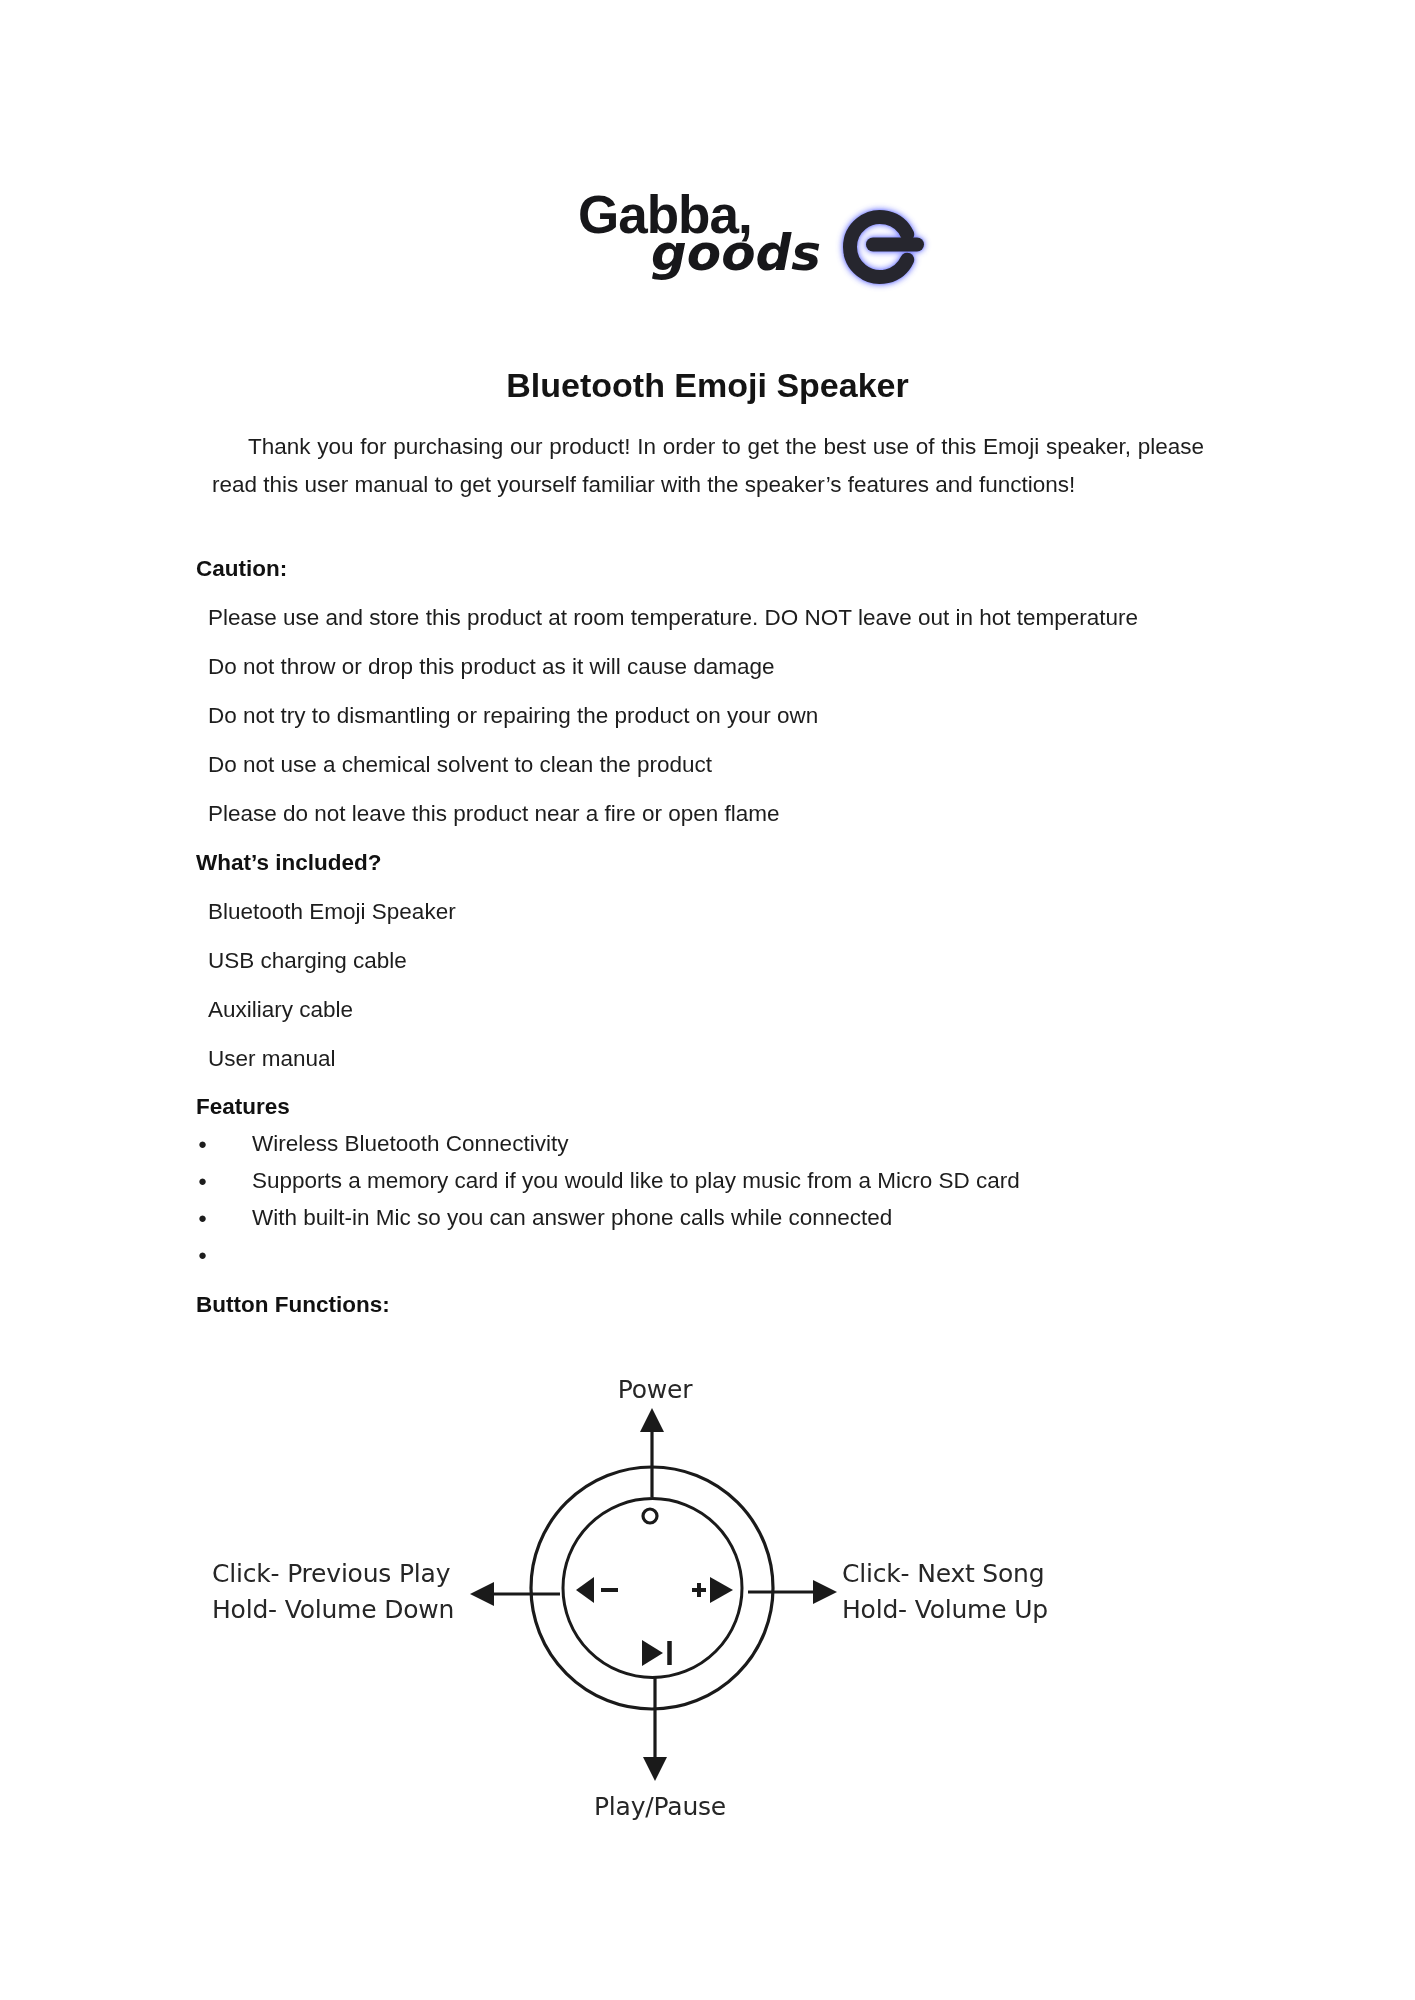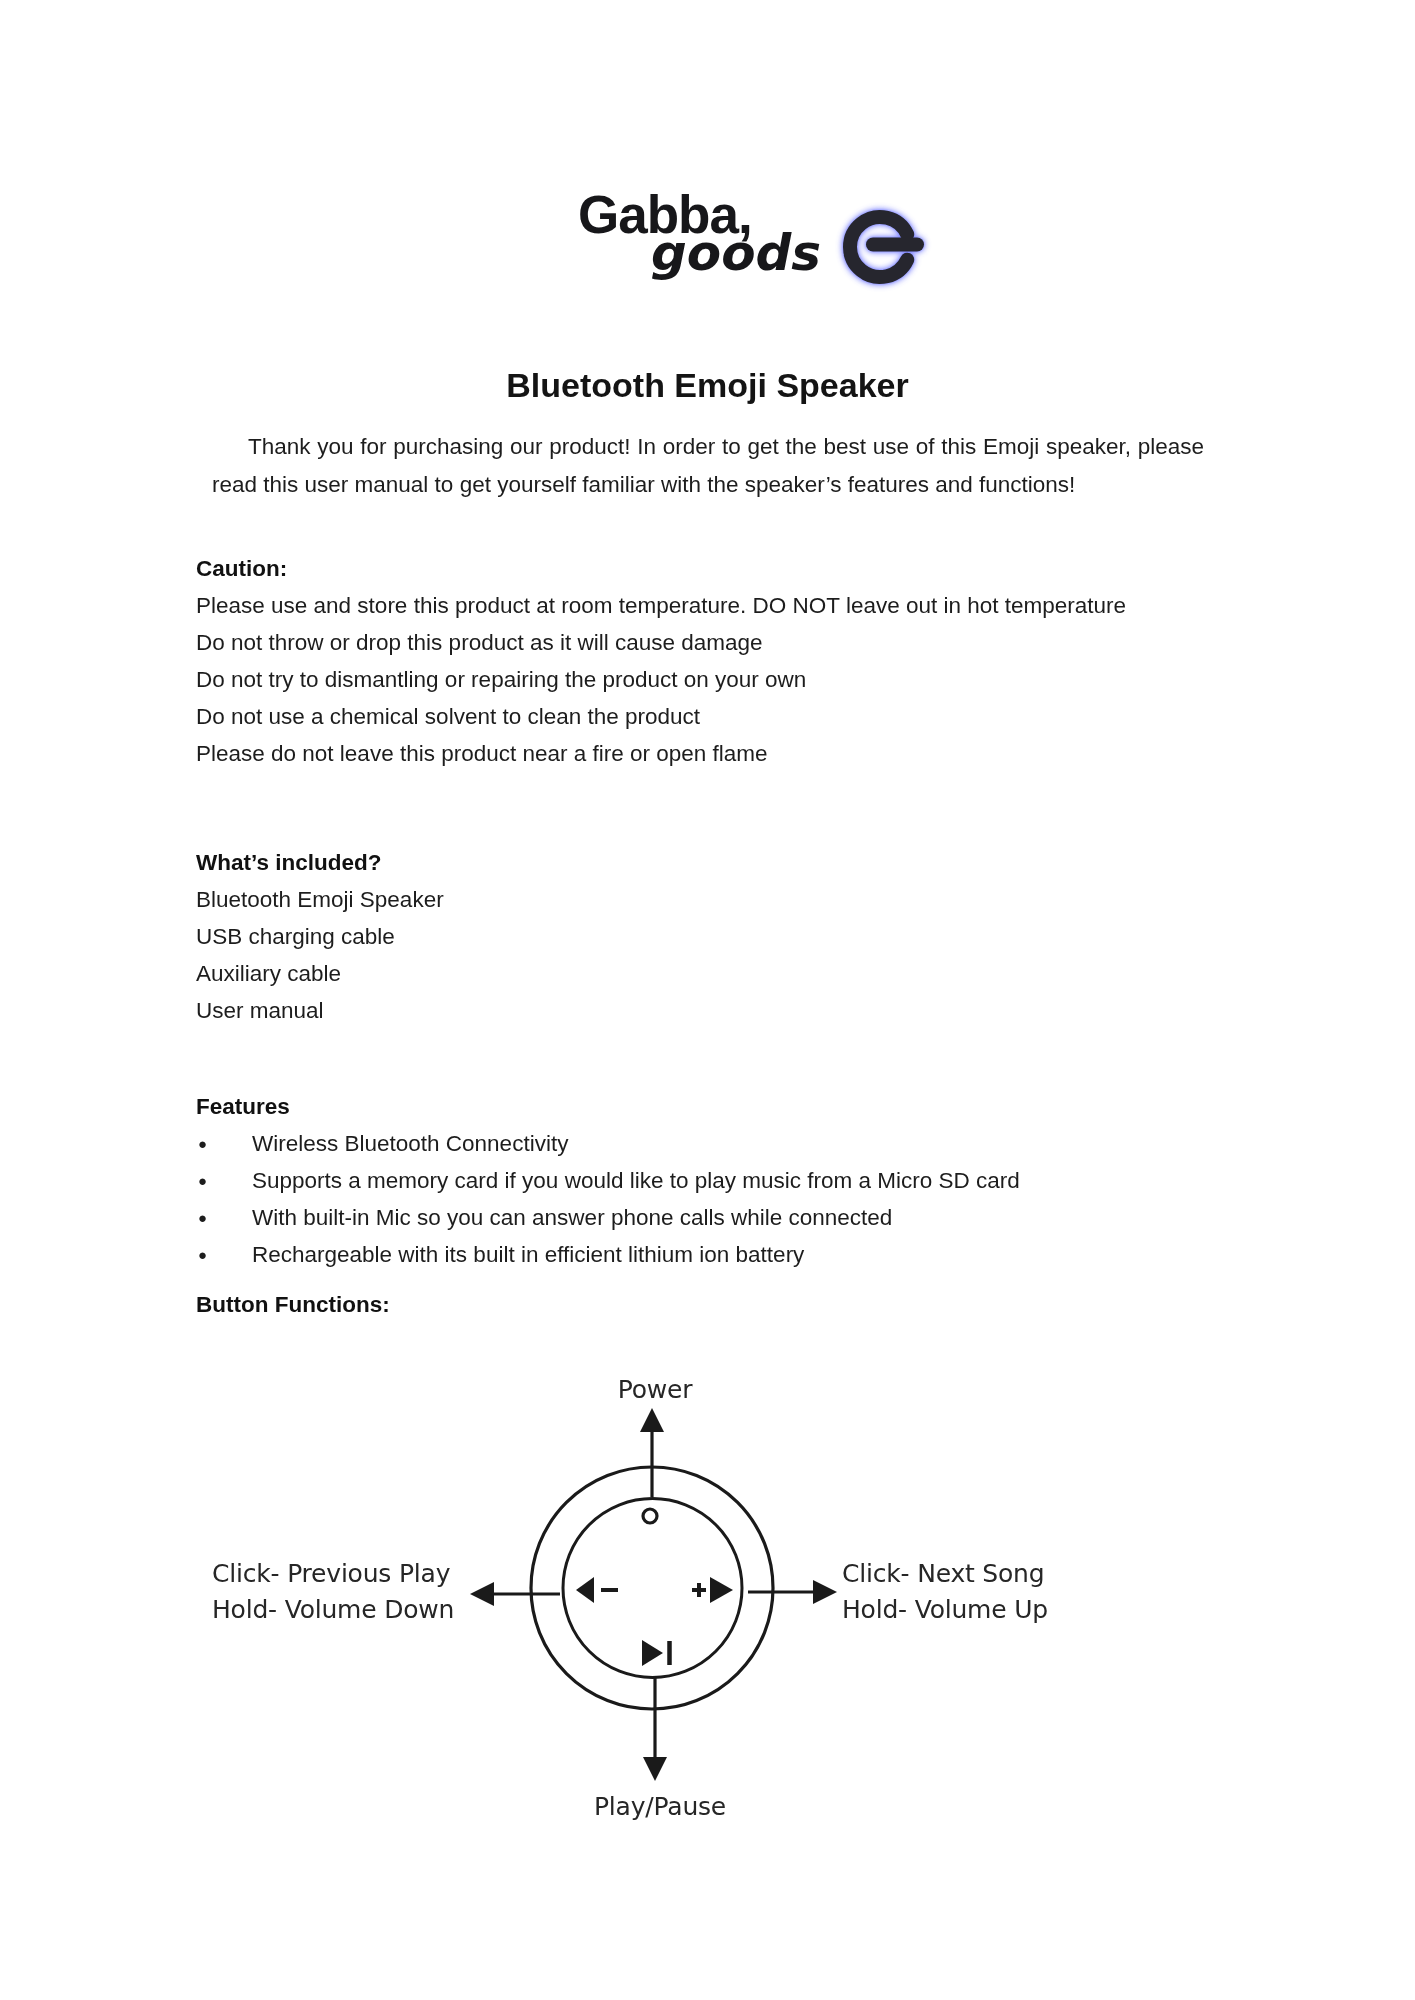--- a/index.html
+++ b/index.html
@@ -32,21 +32,21 @@
   }
   .intro {
     position:absolute; left:212px; top:428px; width:992px; margin:0;
     font-size:22.5px; line-height:37.5px; text-align:justify; text-indent:36px;
     color:#1d1d1d;
   }
 
   
   .sec { position:absolute; left:196px; width:1000px; font-size:22.5px; line-height:37px; }
   .sec h2 { margin:0; font-size:22.5px; font-weight:700; color:#111; line-height:37px; }
-  .sec .line { margin:0; }
+  .sec .line { margin:12px; }
   .sec-caution  { top:550px; }
   .sec-included { top:844px; }
   .sec-features { top:1068px;margin-top:20px; }
   .sec-bf       { top:1286px; }
 
   .bullet-row { display:flex; align-items:flex-start; }
   .bullet { flex:0 0 54px; width:54px; font-size:15px; line-height:37px; padding-left:2px; }
 
   
   .diagram-svg { position:absolute; left:380px; top:1390px; width:540px; height:420px; }
@@ -103,21 +103,20 @@
     <div class="bullet-row">
       <span class="bullet">●</span>
       <span class="bullet-text">Supports a memory card if you would like to play music from a Micro SD card</span>
     </div>
     <div class="bullet-row">
       <span class="bullet">●</span>
       <span class="bullet-text">With built-in Mic so you can answer phone calls while connected</span>
     </div>
     <div class="bullet-row">
       <span class="bullet">●</span>
-      <span class="bullet-text">Rechargeable with its built in efficient lithium ion battery</span>
     </div>
   </section>
 
   <section class="sec sec-bf">
     <h2>Button Functions:</h2>
   </section>
 
   <svg class="diagram-svg" viewBox="380 1390 540 420" aria-hidden="true">
 
     <circle cx="652" cy="1588" r="121" fill="none" stroke="#1a1a1a" stroke-width="3.2"></circle>

